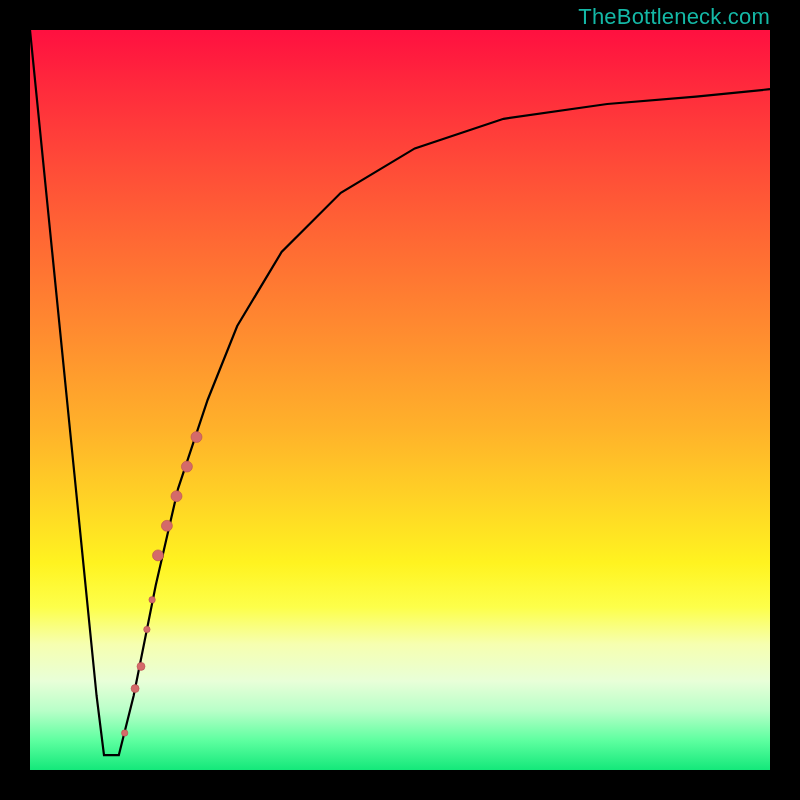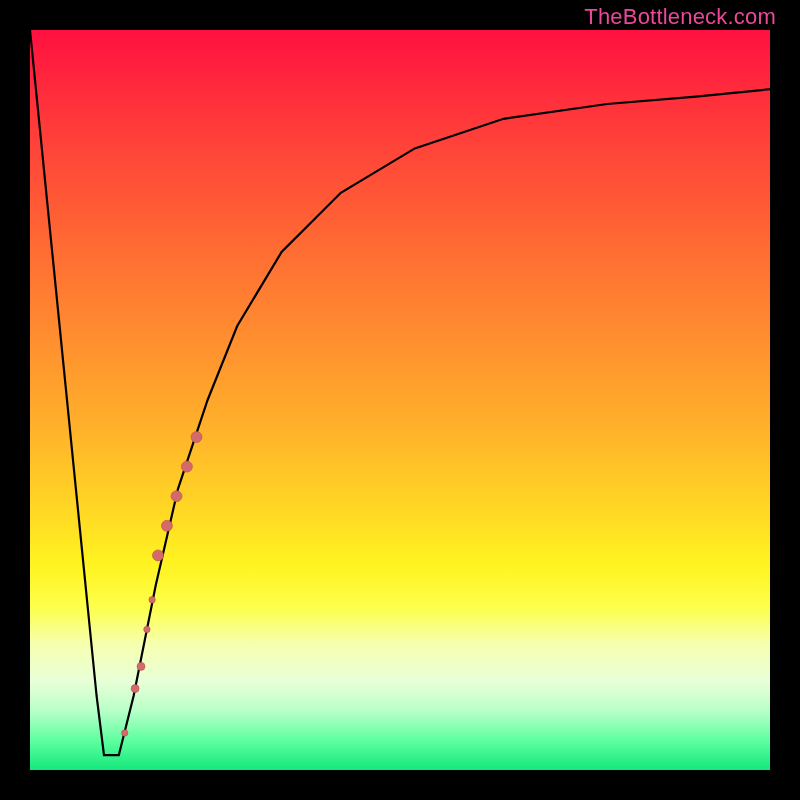--- a/index.html
+++ b/index.html
@@ -38,22 +38,22 @@
       #f6ffb0 83%,
       #e8ffd8 88%,
       #b8ffc8 92%,
       #5effa0 96%,
       #14e87a 100%
     );
   }
   .watermark {
     position: absolute;
     top: 4px;
-    right: 24px;
-    color: #ec4899;
+    right: 30px;
+    color: #14b8a6;
     font-size: 22px;
     letter-spacing: 0.2px;
     user-select: none;
   }
   svg.curve {
     position: absolute;
     left: 0;
     top: 0;
     width: 740px;
     height: 740px;

